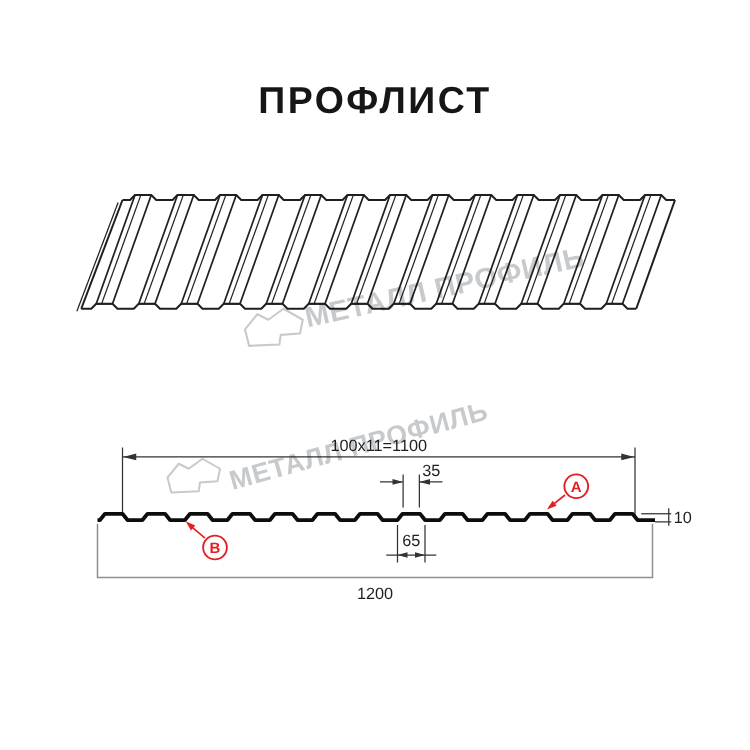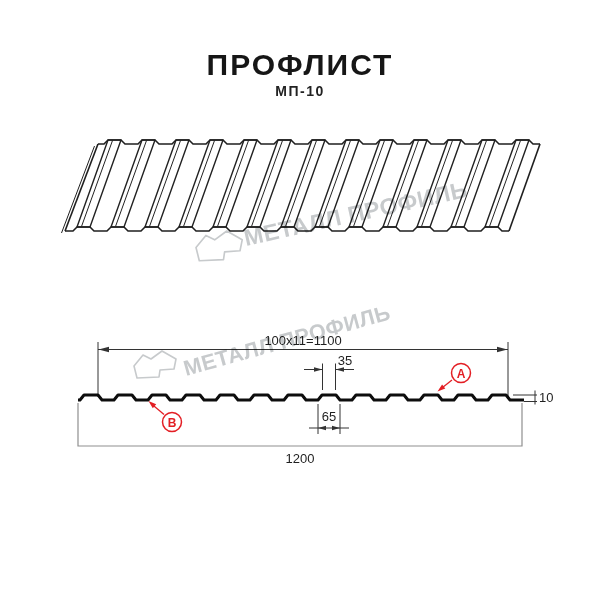--- a/index.html
+++ b/index.html
@@ -1,35 +1,34 @@
 <!DOCTYPE html>
 <html><head>
 <meta charset="utf-8">
 <style>
   html,body{margin:0;padding:0;}
   body{width:600px;height:600px;background:#fff;font-family:"Liberation Sans",sans-serif;overflow:hidden;}
-  .page{position:relative;width:600px;height:510px;background:#fff;}
+  .page{position:relative;width:600px;height:510px;background:#fff;margin-top:16px;}
   .title{position:absolute;top:48px;left:0;width:600px;text-align:center;
          font-size:30px;font-weight:bold;letter-spacing:2px;color:#161616;}
   .subtitle{position:absolute;top:83px;left:0;width:600px;text-align:center;
          font-size:14px;font-weight:600;letter-spacing:1.5px;color:#222;}
   .footer{position:absolute;top:527px;left:0;width:600px;text-align:center;
          font-size:16px;font-weight:600;letter-spacing:1px;color:#262626;}
   svg{position:absolute;left:0;top:0;}
   svg text{font-family:"Liberation Sans",sans-serif;}
   .wm{mix-blend-mode:multiply;}
   .dimtxt{fill:#1f1f1f;font-size:13px;}
 </style>
 </head>
 <body>
 
 <div class="page">
 
   <div class="title">ПРОФЛИСТ</div>
-  <div class="subtitle">МП-10</div>
 
   <svg width="600" height="600" viewBox="0 0 600 600">
     <defs>
       <g id="rib">
         <path d="M0,0 h13 L-18,87 h-13 Z" fill="#ffffff" stroke="#222" stroke-width="1.4" stroke-linejoin="round"></path>
         <line x1="4.5" y1="0.5" x2="-26.5" y2="86.5" stroke="#222" stroke-width="1"></line>
       </g>
       <path id="mplogo" d="M0,15 L9,4 L17,8 L28,0 L42,8 L40,18 L26,19 L25,26 L3,27 Z"></path>
     </defs>
 

